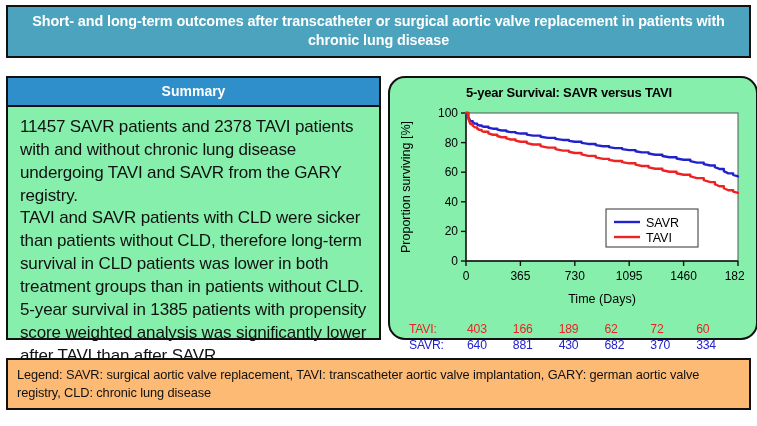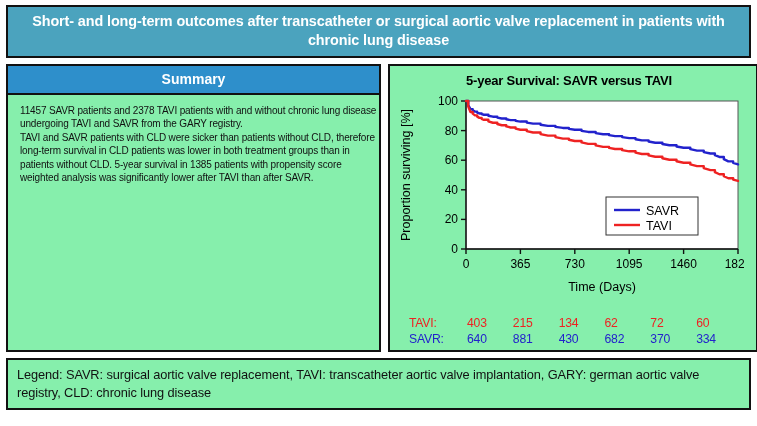--- a/index.html
+++ b/index.html
@@ -15,21 +15,21 @@
   }
 
   .poster {
     position: relative;
     width: 757px;
     height: 416px;
     box-sizing: border-box;
     padding: 5px 6px 6px 6px;
     display: flex;
     flex-direction: column;
-    gap: 6px;
+    gap: 18px;
   }
 
   
   .title-bar {
     background: #4ba3be;
     border: 2px solid #111111;
     color: #ffffff;
     font-weight: bold;
     font-size: 14.4px;
     line-height: 1.32;
@@ -66,31 +66,32 @@
     color: #ffffff;
     font-weight: bold;
     font-size: 14px;
     text-align: center;
     padding: 5px 0 6px 0;
     border-bottom: 2px solid #111111;
   }
 
   .summary-body {
     padding: 9px 2px 6px 12px;
-    font-size: 10px;
+    font-size: 17px;
     line-height: 1.345;
     color: #111111;
     white-space: pre-line;
     letter-spacing: -0.15px;
   }
 
   
   .chart-panel {
     flex: 1 1 auto;
     padding: 5px 12px 4px 4px;
+    border-radius: 17px;
   }
 
   .chart-title {
     text-align: center;
     font-weight: bold;
     font-size: 13px;
     color: #000000;
     padding: 2px 0 1px 0;
     letter-spacing: -0.2px;
   }
@@ -111,40 +112,39 @@
   }
   .risk-title {
     font-size: 11.6px;
     padding-bottom: 2px;
     letter-spacing: -0.1px;
   }
   .risk-table {
     width: 100%;
     border-collapse: collapse;
     table-layout: fixed;
-    margin-top: 6px;
   }
   .risk-table td {
     padding: 1px 0;
     text-align: left;
     font-size: 12.2px;
     letter-spacing: -0.2px;
   }
   .risk-table td.rowlabel {
     text-align: left;
     width: 58px;
     padding-left: 1px;
   }
   .row-tavi { color: #ee2222; }
   .row-savr { color: #2222cc; }
 
   
   .footer {
     border: 2px solid #111111;
-    background: #86efac;
+    background: #fdba74;
     padding: 6px 8px 7px 9px;
     font-size: 12.8px;
     line-height: 1.36;
     color: #111111;
     box-sizing: border-box;
     flex: 0 0 auto;
     letter-spacing: -0.1px;
   }
 </style>
 </head>
@@ -205,22 +205,22 @@
             <text x="252" y="140.5" font-family="&quot;Liberation Sans&quot;, sans-serif" font-size="12.5" fill="#000000">TAVI</text>
           </svg>
       </div>
 
       <div class="risk-area">
         <table class="risk-table">
           <tbody id="risk-body">
               <tr class="row-tavi" style="color: rgb(238, 34, 34);">
                 <td class="rowlabel">TAVI:</td>
                 <td>403</td>
-                <td>215</td>
-                <td>134</td>
+                <td>166</td>
+                <td>189</td>
                 <td>62</td>
                 <td>72</td>
                 <td>60</td>
               </tr>
               <tr class="row-savr" style="color: rgb(34, 34, 204);">
                 <td class="rowlabel">SAVR:</td>
                 <td>640</td>
                 <td>881</td>
                 <td>430</td>
                 <td>682</td>

